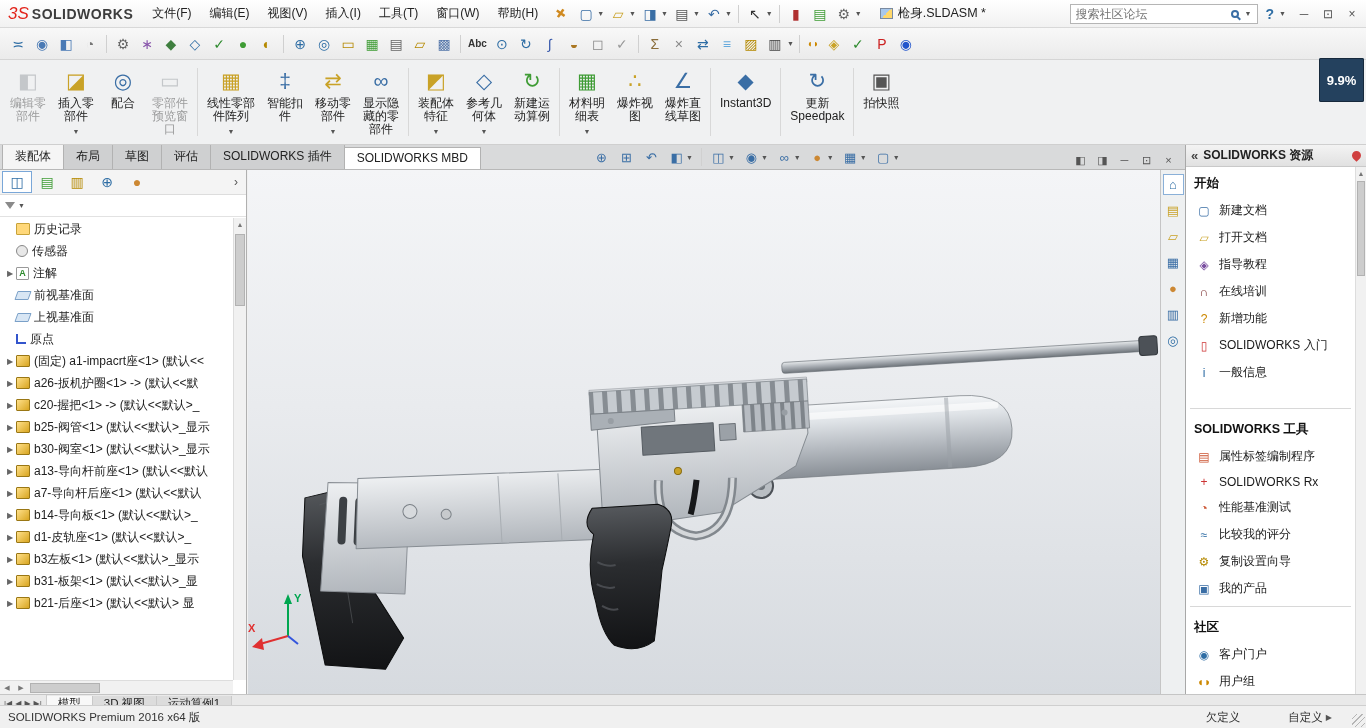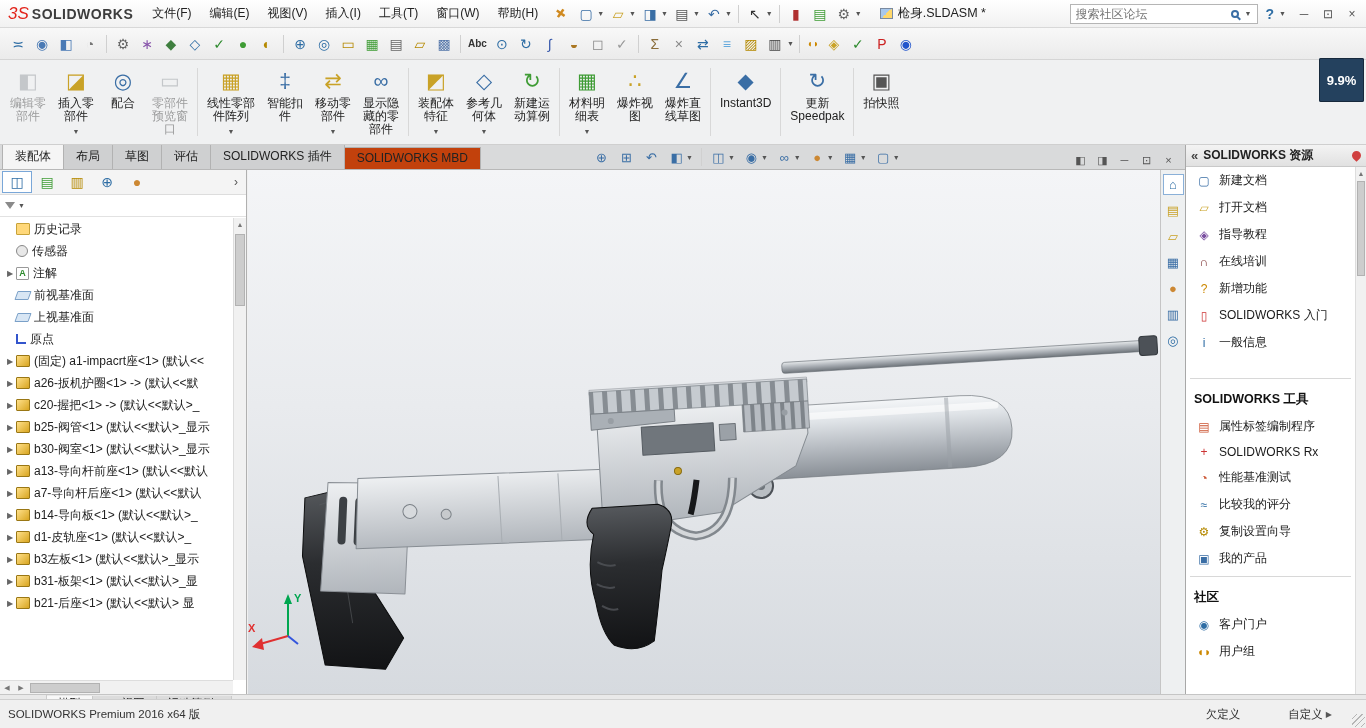--- a/index.html
+++ b/index.html
@@ -41,21 +41,21 @@
   .rbtn.disabled { opacity:.42; }
   .rcaret { font-size:7px; color:#555; margin-top:2px; }
   .rsep { width:1px; background:#d8d8d8; margin:8px 3px; }
   .zoom-badge { position:absolute; top:58px; right:2px; width:45px; height:44px; background:#24415e; color:#fff; display:flex; align-items:center; justify-content:center; font-size:13px; font-weight:bold; border-radius:2px; z-index:9; box-shadow:0 0 0 1px #16293c inset; }
 
   
   .tabrow { position:absolute; top:145px; left:0; width:1185px; height:25px; background:#d9dadb; border-bottom:1px solid #b8b8b8; display:flex; align-items:flex-end; z-index:3; }
   .dtab { padding:3px 12px 4px; font-size:12px; border:1px solid #b2b2b2; border-bottom:none; background:#cfd0d1; margin-left:-1px; white-space:nowrap; }
   .dtab.first { margin-left:2px; }
   .dtab.active { background:#f5f5f5; }
-  .dtab.dark { background:#c2410c; }
+  .dtab.dark { background:#ffffff; }
   .viewbar { display:flex; align-items:center; margin-left:108px; height:100%; }
   .vbtn { display:flex; align-items:center; padding:0 4px; height:100%; }
   .vbtn .icn { width:17px; height:17px; font-size:13px; }
   .winctrl { margin-left:auto; display:flex; align-items:center; margin-right:6px; gap:1px; }
   .winctrl .wbtn { width:21px; height:18px; font-size:11px; }
 
   
   .left-panel { position:absolute; top:170px; left:0; width:247px; bottom:34px; background:#fff; border-right:1px solid #b0b0b0; z-index:2; }
   .panel-tabs { height:25px; display:flex; align-items:center; background:#f4f4f4; border-bottom:1px solid #ddd; padding:0 2px; }
   .ptab { width:30px; height:22px; display:flex; align-items:center; justify-content:center; font-size:13px; border:1px solid transparent; }
@@ -99,21 +99,21 @@
   .tp-item { display:flex; align-items:center; gap:7px; padding:5px 10px; color:#1a1a1a; white-space:nowrap; }
   .tp-ico { width:16px; height:14px; text-align:center; font-size:12px; flex:none; line-height:14px; }
   .tp-scroll { position:absolute; top:22px; right:0; width:11px; bottom:0; background:#f1f1f1; border-left:1px solid #ddd; }
   .tp-thumb { position:absolute; top:14px; left:1px; right:1px; height:95px; background:#cdcdcd; border:1px solid #b2b2b2; }
 
   
   .bottom-tabs { position:absolute; left:0; right:0; bottom:17px; height:17px; background:#e9e9e9; border-top:1px solid #c5c5c5; display:flex; align-items:stretch; font-size:11.5px; z-index:4; }
   .bt-nav { display:flex; align-items:center; padding:0 4px; gap:3px; color:#555; font-size:8px; border-right:1px solid #cccccc; }
   .btab { padding:0 11px; display:flex; align-items:center; border-right:1px solid #c9c9c9; background:#dcdcdc; white-space:nowrap; }
   .btab.active { background:#f8f8f8; }
-  .statusbar { position:absolute; left:0; right:0; bottom:0; height:29px; background:#f0f0f0; border-top:1px solid #cfcfcf; display:flex; align-items:center; font-size:11.5px; color:#333; padding:0 8px; z-index:4; }
+  .statusbar { position:absolute; left:0; right:0; bottom:0; height:23px; background:#f0f0f0; border-top:1px solid #cfcfcf; display:flex; align-items:center; font-size:11.5px; color:#333; padding:0 8px; z-index:4; }
   .sb-left { flex:1; }
   .sb-state { margin-right:48px; }
   .sb-custom { margin-right:26px; display:flex; align-items:center; gap:3px; }
   .sb-caret { font-size:8px; color:#555; }
   .grip { position:absolute; right:1px; bottom:1px; width:13px; height:13px; background:repeating-linear-gradient(135deg,transparent 0 3px,#b5b5b5 3px 4px); }
 </style>
 </head>
 <body>
 
 <div id="app">
@@ -697,20 +697,21 @@
     </div>
 
   <div class="taskpane">
     <div class="tp-header">
       <span class="tp-collapse">«</span>
       <span>SOLIDWORKS 资源</span>
       <span class="tp-pin"></span>
     </div>
     <div class="tp-body" id="tpbody">
         <div class="tp-section">
+          <div class="tp-section-header">开始</div>
           <div class="tp-item">
             <span class="tp-ico" style="color: rgb(58, 110, 165);">▢</span>
             <span>新建文档</span>
           </div>
           <div class="tp-item">
             <span class="tp-ico" style="color: rgb(201, 162, 39);">▱</span>
             <span>打开文档</span>
           </div>
           <div class="tp-item">
             <span class="tp-ico" style="color: rgb(122, 79, 160);">◈</span>

